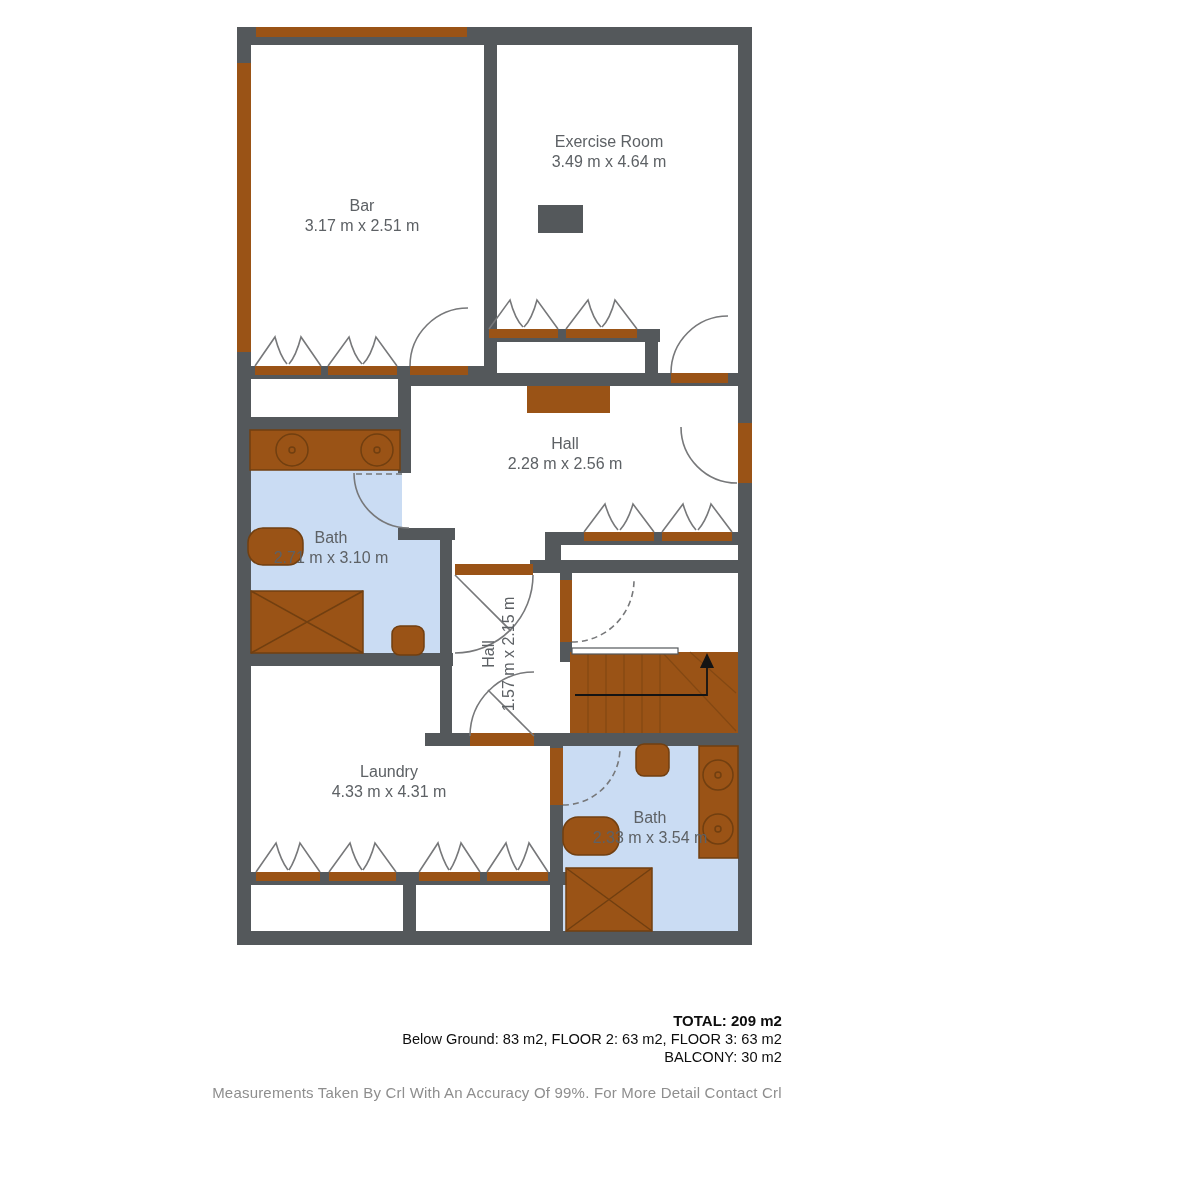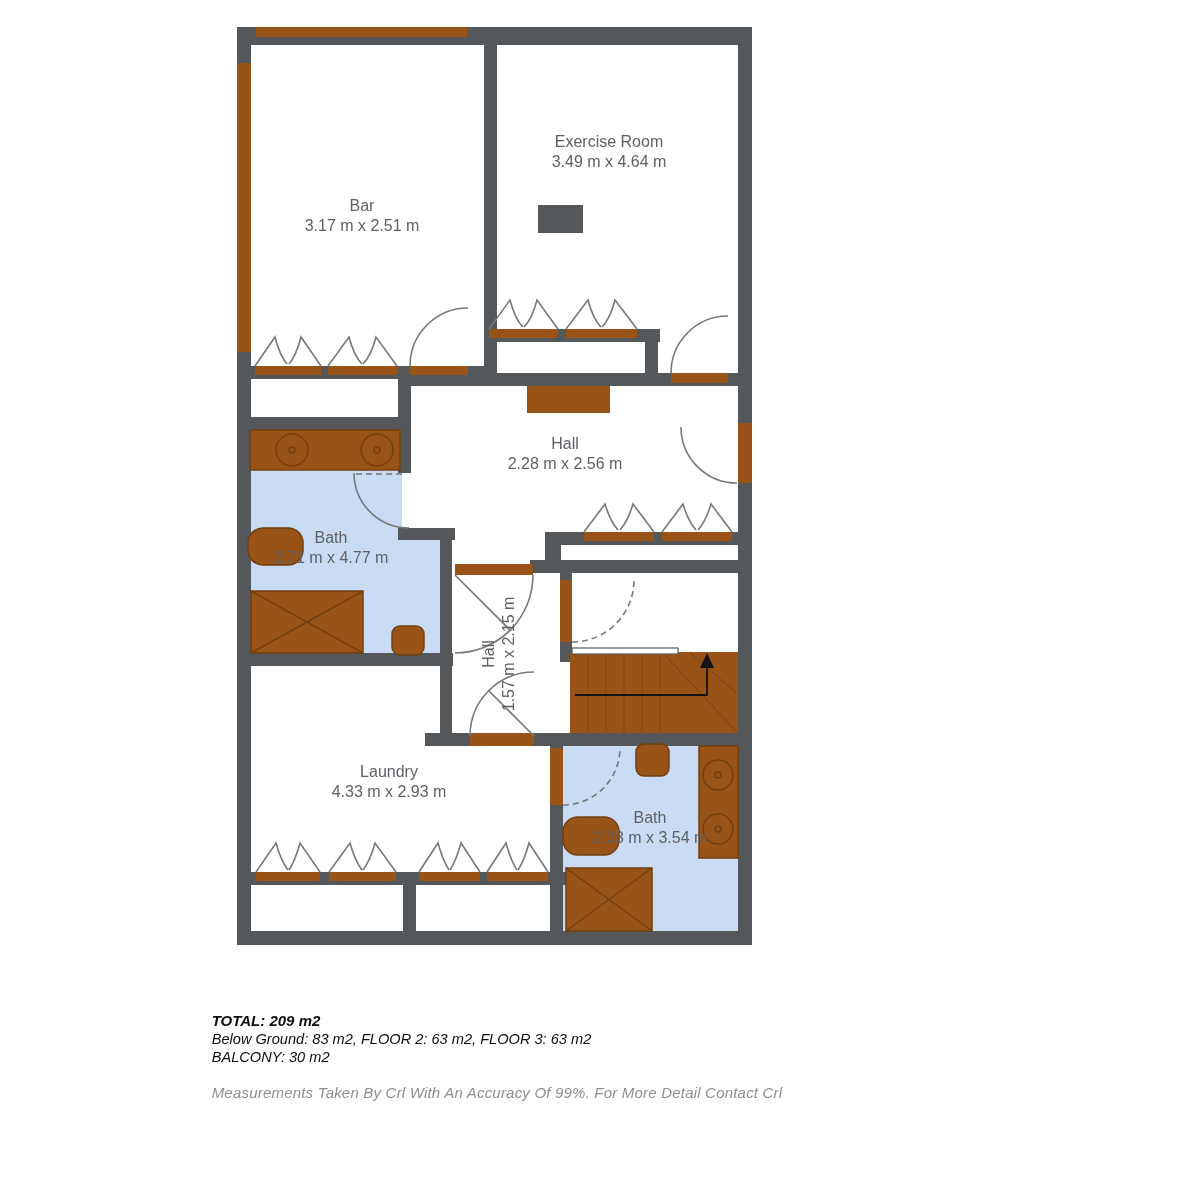--- a/index.html
+++ b/index.html
@@ -15,21 +15,21 @@
   .fixstroke{stroke:var(--wood_dark);stroke-width:1.5;fill:none;}
   .fixfill{fill:var(--wood);stroke:var(--wood_dark);stroke-width:1.5;}
   .tread{stroke:var(--wood_dark);stroke-width:1.2;opacity:.55;}
   .landing{fill:#ffffff;stroke:var(--wall);stroke-width:1.2;}
   .arrow{stroke:#141414;stroke-width:1.8;fill:none;}
   .arrowhead{fill:#141414;}
   .room-label{position:absolute;transform:translateX(-50%);text-align:center;
     font-size:16px;line-height:20px;color:var(--label);white-space:nowrap;}
   .room-label.rot{transform:translate(-50%,-50%) rotate(-90deg);}
   #summary{position:absolute;left:497px;top:1012px;transform:translateX(-50%);
-    text-align:left;color:#0d0d0d;font-size:14.6px;line-height:18px;white-space:nowrap;font-style:italic;}
+    text-align:right;color:#0d0d0d;font-size:14.6px;line-height:18px;white-space:nowrap;}
   #summary .total{font-weight:bold;font-size:15px;}
   #disclaimer{margin-top:18px;font-size:15px;color:#8e8e8e;letter-spacing:.2px;}
 </style>
 </head>
 <body>
 
 <div id="stage">
 
 <svg width="1199" height="1198" viewBox="0 0 1199 1198">
 
@@ -164,29 +164,29 @@
 <div class="room-label" style="left:609px;top:132px">
   <div>Exercise Room</div>
   <div>3.49 m x 4.64 m</div>
 </div>
 <div class="room-label" style="left:565px;top:434px">
   <div>Hall</div>
   <div>2.28 m x 2.56 m</div>
 </div>
 <div class="room-label" style="left:331px;top:528px">
   <div>Bath</div>
-  <div>2.71 m x 4.77 m</div>
+  <div>2.71 m x 3.10 m</div>
 </div>
 <div class="room-label rot" style="left:499px;top:654px">
   <div>Hall</div>
   <div>1.57 m x 2.15 m</div>
 </div>
 <div class="room-label" style="left:389px;top:762px">
   <div>Laundry</div>
-  <div>4.33 m x 2.93 m</div>
+  <div>4.33 m x 4.31 m</div>
 </div>
 <div class="room-label" style="left:650px;top:808px">
   <div>Bath</div>
   <div>2.33 m x 3.54 m</div>
 </div>
 
 <div id="summary">
   <div class="total">TOTAL: 209 m2</div>
   <div>Below Ground: 83 m2, FLOOR 2: 63 m2, FLOOR 3: 63 m2</div>
   <div>BALCONY: 30 m2</div>

